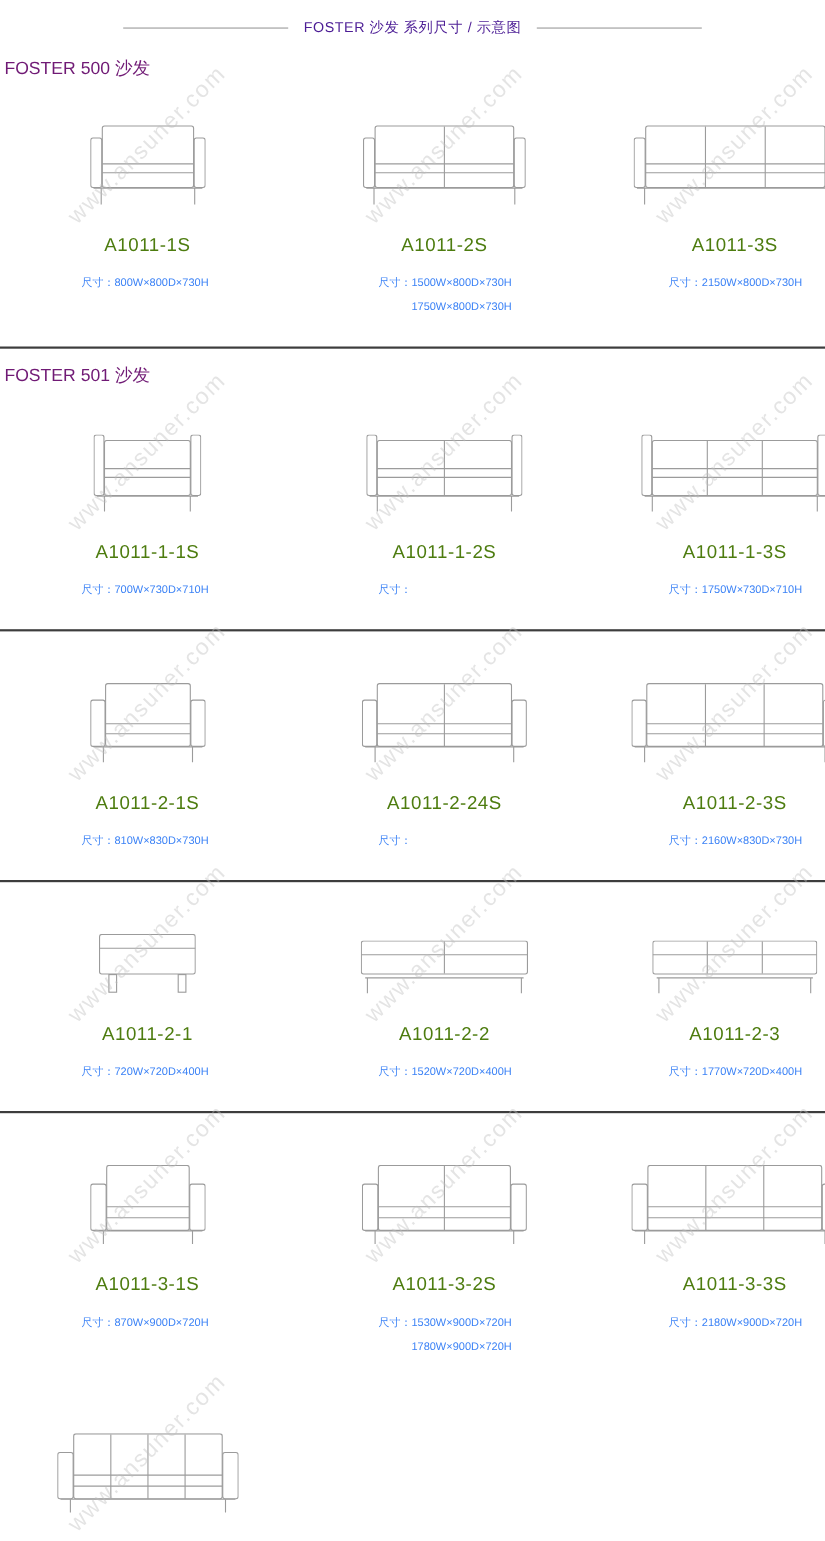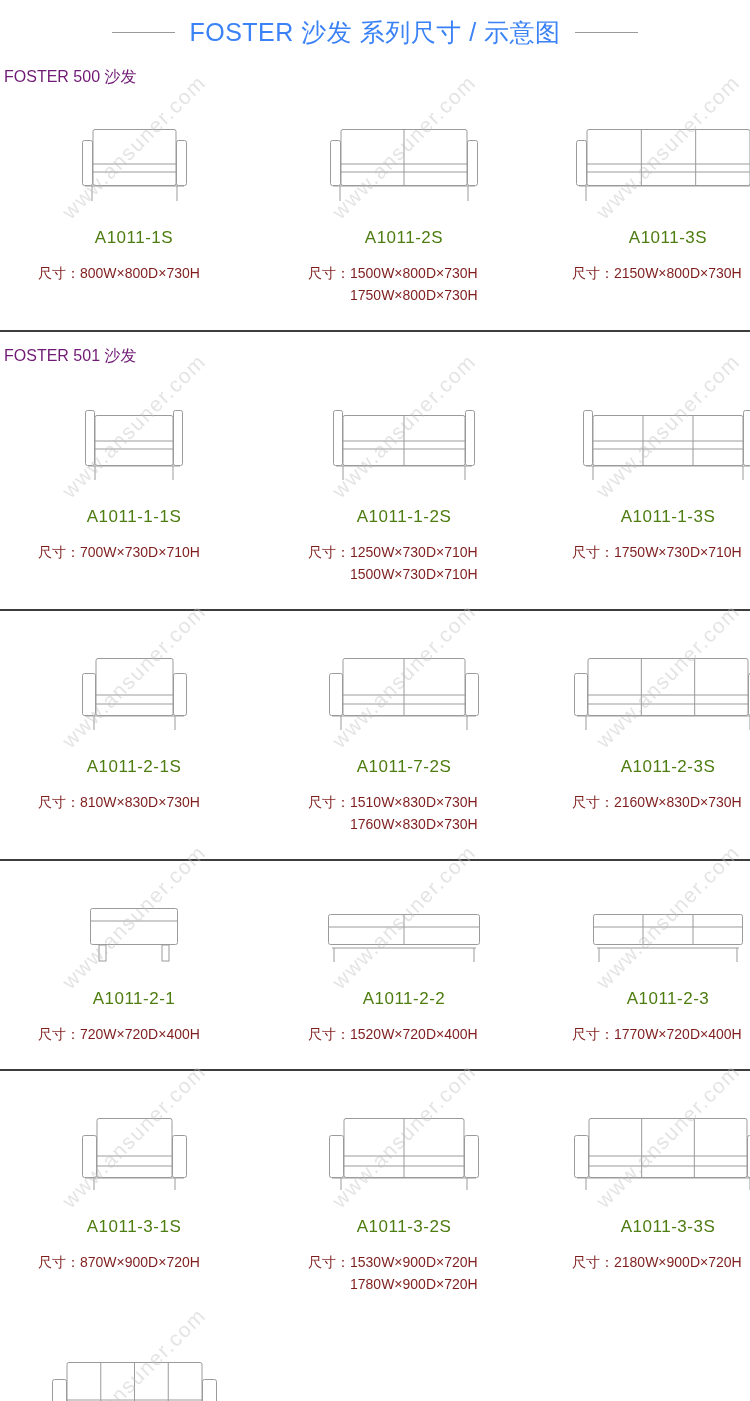--- a/index.html
+++ b/index.html
@@ -4,21 +4,21 @@
 <style>
   * { margin:0; padding:0; box-sizing:border-box; }
   html,body { background:#ffffff; }
   body {
     width:750px; height:1401px; overflow:hidden;
     font-family:"Liberation Sans", sans-serif;
     color:#595757;
   }
   .header { display:flex; align-items:center; gap:14px; padding:16px 112px 4px; }
   .header .rule { flex:1; height:1px; background:#9a9a9a; }
-  .title { font-size:25px; color:#3b82f6; white-space:nowrap; letter-spacing:0.5px; }
+  .title { font-size:13px; color:#4c1d95; white-space:nowrap; letter-spacing:0.5px; }
 
   .divider { border:none; border-top:2px solid #3d3d3d; margin:0; }
 
   section { padding:14px 0 24px; }
   .heading { font-size:16px; color:#701a75; padding-left:4px; margin-bottom:8px; }
 
   .grid { display:grid; grid-template-columns:276px 270px 204px; grid-row-gap:34px; }
   .cell { padding-left:38px; }
   .cell.c2 { padding-left:32px; }
   .cell.c3 { padding-left:26px; }
@@ -29,21 +29,21 @@
   .fig svg { display:block; }
 
   .watermark {
     position:absolute; left:50%; top:48%;
     transform:translate(-50%,-50%) rotate(-45deg);
     font-size:21px; letter-spacing:1.5px; white-space:nowrap;
     color:#bfbfbf; opacity:0.42; pointer-events:none; user-select:none;
   }
 
   .model { text-align:center; font-size:17px; color:#4d7c0f; margin-top:26px; letter-spacing:0.5px; }
-  .dims { display:flex; margin-top:14px; font-size:14px; line-height:22px; white-space:nowrap; color:#7f1d1d; }
+  .dims { display:flex; margin-top:14px; font-size:10px; line-height:22px; white-space:nowrap; color:#3b82f6;margin-left:36px; }
   .dim-lines { display:flex; flex-direction:column; }
 </style>
 </head>
 <body>
 
 <div class="header">
   <span class="rule"></span>
   <span class="title">FOSTER 沙发 系列尺寸 / 示意图</span>
   <span class="rule"></span>
 </div>
@@ -170,24 +170,20 @@
                 <line x1="71" y1="6" x2="71" y2="55.5"></line>
                 <line x1="3" y1="56" x2="139" y2="56"></line>
                 <line x1="10" y1="56" x2="10" y2="70"></line>
                 <line x1="132" y1="56" x2="132" y2="70"></line>
               </svg>
               <span class="watermark">www.ansuner.com</span>
             </div>
             <div class="model">A1011-1-2S</div>
             <div class="dims">
               <span class="dim-label">尺寸：</span>
-              <span class="dim-lines">
-                <span>1250W×730D×710H</span>
-                <span>1500W×730D×710H</span>
-              </span>
             </div>
           </div>
         </div>
         <div class="cell c3">
           <div class="inner">
             <div class="fig">
               <svg width="170" height="71" viewBox="0 0 170 71" fill="none" stroke="#9b9b9b" stroke-width="1">
                 <rect x="10" y="5.5" width="150" height="50" rx="2"></rect>
                 <rect x="0.5" y="0.5" width="9" height="55" rx="2"></rect>
                 <rect x="160.5" y="0.5" width="9" height="55" rx="2"></rect>
@@ -248,27 +244,23 @@
                 <rect x="136.5" y="15.5" width="13" height="42" rx="2"></rect>
                 <line x1="14" y1="37" x2="136" y2="37"></line>
                 <line x1="14" y1="46" x2="136" y2="46"></line>
                 <line x1="75" y1="1" x2="75" y2="57.5"></line>
                 <line x1="3" y1="58" x2="147" y2="58"></line>
                 <line x1="12" y1="58" x2="12" y2="72"></line>
                 <line x1="138" y1="58" x2="138" y2="72"></line>
               </svg>
               <span class="watermark">www.ansuner.com</span>
             </div>
-            <div class="model">A1011-7-2S</div>
-            <div class="dims">
-              <span class="dim-label">尺寸：</span>
-              <span class="dim-lines">
-                <span>1510W×830D×730H</span>
-                <span>1760W×830D×730H</span>
-              </span>
+            <div class="model">A1011-2-24S</div>
+            <div class="dims">
+              <span class="dim-label">尺寸：</span>
             </div>
           </div>
         </div>
         <div class="cell c3">
           <div class="inner">
             <div class="fig">
               <svg width="188" height="73" viewBox="0 0 188 73" fill="none" stroke="#9b9b9b" stroke-width="1">
                 <rect x="14" y="0.5" width="160" height="57" rx="2"></rect>
                 <rect x="0.5" y="15.5" width="13" height="42" rx="2"></rect>
                 <rect x="174.5" y="15.5" width="13" height="42" rx="2"></rect>

